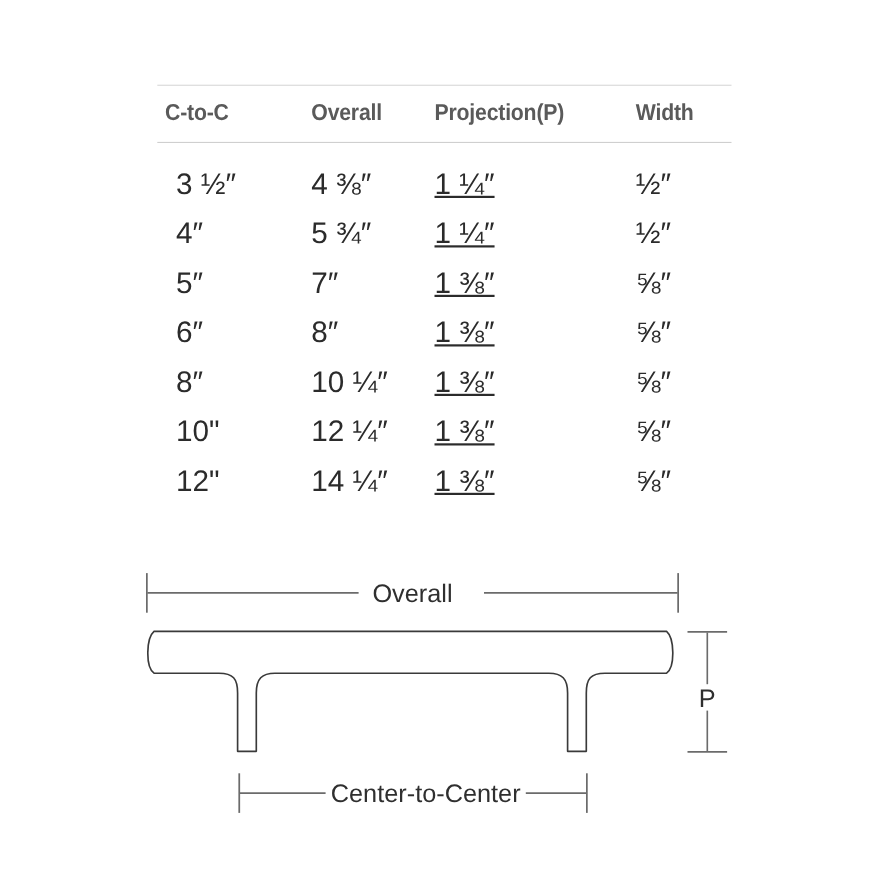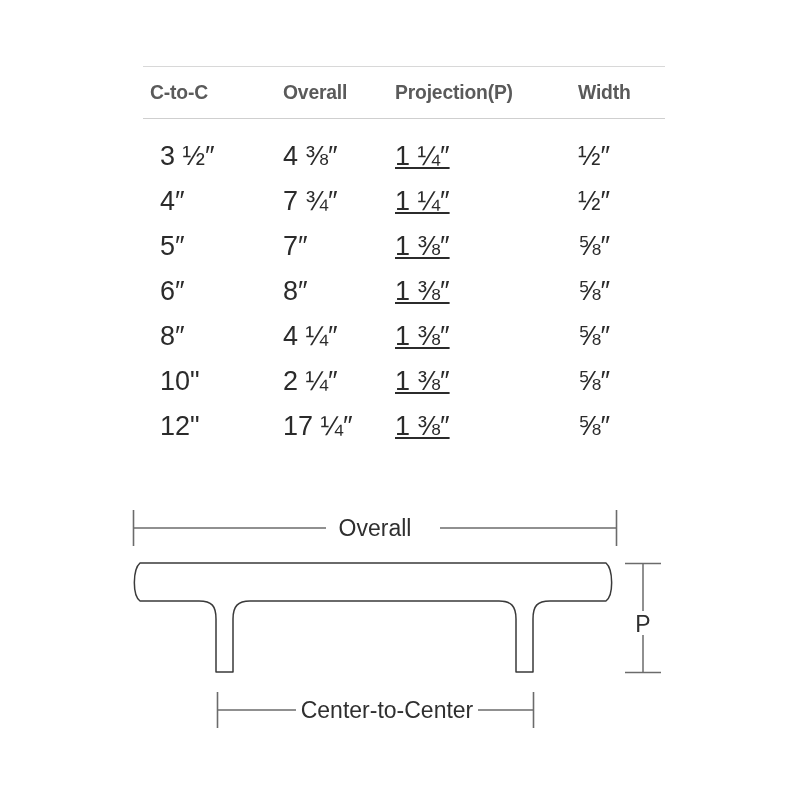--- a/index.html
+++ b/index.html
@@ -11,21 +11,21 @@
     width: 800px;
     height: 800px;
     position: relative;
     overflow: hidden;
     font-family: "Liberation Sans", sans-serif;
     -webkit-font-smoothing: antialiased;
   }
 
   #spec-sheet {
     position: absolute;
-    left: 0; top: 0;
+    left: 0; top: 11px;
     width: 800px;
     height: 596px;
   }
 
   
   .spec-table {
     position: absolute;
     left: 143px;
     top: 66px;
     width: 522px;
@@ -120,56 +120,56 @@
 
       <div class="data-row">
         <div class="data-cell c0">3 ½″</div>
         <div class="data-cell c1">4 ⅜″</div>
         <div class="data-cell c2">1 ¼″</div>
         <div class="data-cell c3">½″</div>
       </div>
 
       <div class="data-row">
         <div class="data-cell c0">4″</div>
-        <div class="data-cell c1">7 ¾″</div>
+        <div class="data-cell c1">5 ¾″</div>
         <div class="data-cell c2">1 ¼″</div>
         <div class="data-cell c3">½″</div>
       </div>
 
       <div class="data-row">
         <div class="data-cell c0">5″</div>
         <div class="data-cell c1">7″</div>
         <div class="data-cell c2">1 ⅜″</div>
         <div class="data-cell c3">⅝″</div>
       </div>
 
       <div class="data-row">
         <div class="data-cell c0">6″</div>
         <div class="data-cell c1">8″</div>
         <div class="data-cell c2">1 ⅜″</div>
         <div class="data-cell c3">⅝″</div>
       </div>
 
       <div class="data-row">
         <div class="data-cell c0">8″</div>
-        <div class="data-cell c1">4 ¼″</div>
+        <div class="data-cell c1">10 ¼″</div>
         <div class="data-cell c2">1 ⅜″</div>
         <div class="data-cell c3">⅝″</div>
       </div>
 
       <div class="data-row">
         <div class="data-cell c0">10"</div>
-        <div class="data-cell c1">2 ¼″</div>
+        <div class="data-cell c1">12 ¼″</div>
         <div class="data-cell c2">1 ⅜″</div>
         <div class="data-cell c3">⅝″</div>
       </div>
 
       <div class="data-row">
         <div class="data-cell c0">12"</div>
-        <div class="data-cell c1">17 ¼″</div>
+        <div class="data-cell c1">14 ¼″</div>
         <div class="data-cell c2">1 ⅜″</div>
         <div class="data-cell c3">⅝″</div>
       </div>
 
     </div>
   </div>
 
   <div class="drawing">
     <svg width="800" height="270" viewBox="0 0 800 270" xmlns="http://www.w3.org/2000/svg">
 

